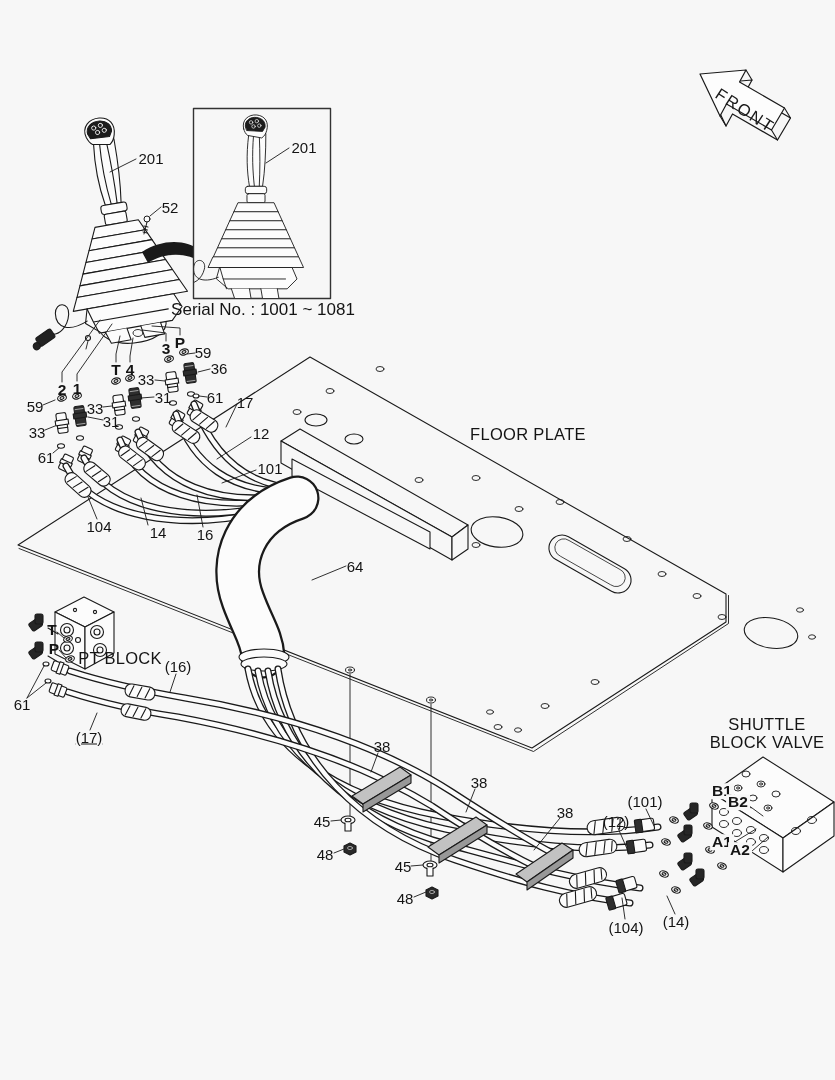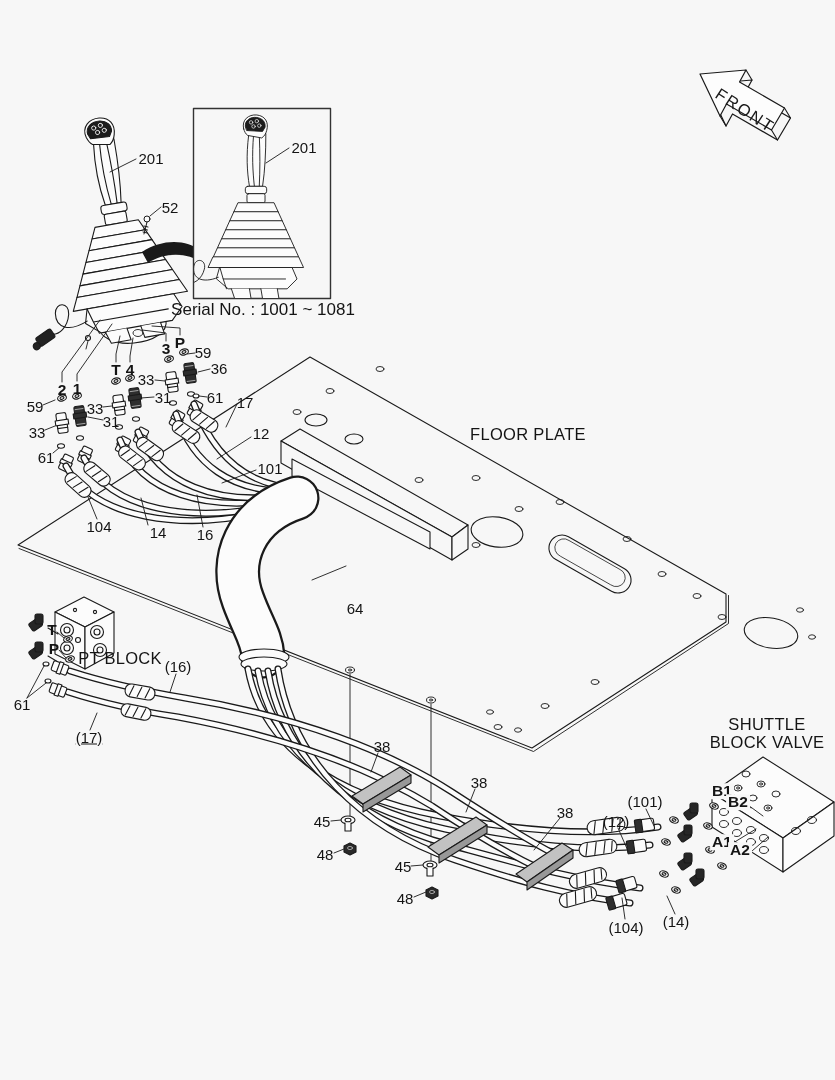--- a/index.html
+++ b/index.html
@@ -456,21 +456,21 @@
       <div class="callout" style="left: 35px; top: 406px;">59</div>
       <div class="callout" style="left: 95px; top: 408px;">33</div>
       <div class="callout" style="left: 111px; top: 421px;">31</div>
       <div class="callout" style="left: 37px; top: 432px;">33</div>
       <div class="callout" style="left: 46px; top: 457px;">61</div>
       <div class="callout" style="left: 261px; top: 433px;">12</div>
       <div class="callout" style="left: 270px; top: 468px;">101</div>
       <div class="callout" style="left: 99px; top: 526px;">104</div>
       <div class="callout" style="left: 150px; top: 532px; margin-left: 8px;">14</div>
       <div class="callout" style="left: 205px; top: 534px;">16</div>
-      <div class="callout" style="left: 355px; top: 566px; margin-top: 42px;">64</div>
+      <div class="callout" style="left: 355px; top: 566px;">64</div>
       <div class="callout area" style="left: 528px; top: 434px;">FLOOR PLATE</div>
       <div class="callout caption" style="left: 263px; top: 309px;">Serial No. : 1001 ~ 1081</div>
       <div class="callout bold" style="left: 52px; top: 630px;">T</div>
       <div class="callout bold" style="left: 54px; top: 649px;">P</div>
       <div class="callout area" style="left: 120px; top: 658px;">PT BLOCK</div>
       <div class="callout" style="left: 22px; top: 704px;">61</div>
       <div class="callout" style="left: 178px; top: 666px;">(16)</div>
       <div class="callout" style="left: 89px; top: 737px; text-decoration: underline;">(17)</div>
       <div class="callout" style="left: 382px; top: 746px;">38</div>
       <div class="callout" style="left: 479px; top: 782px;">38</div>

